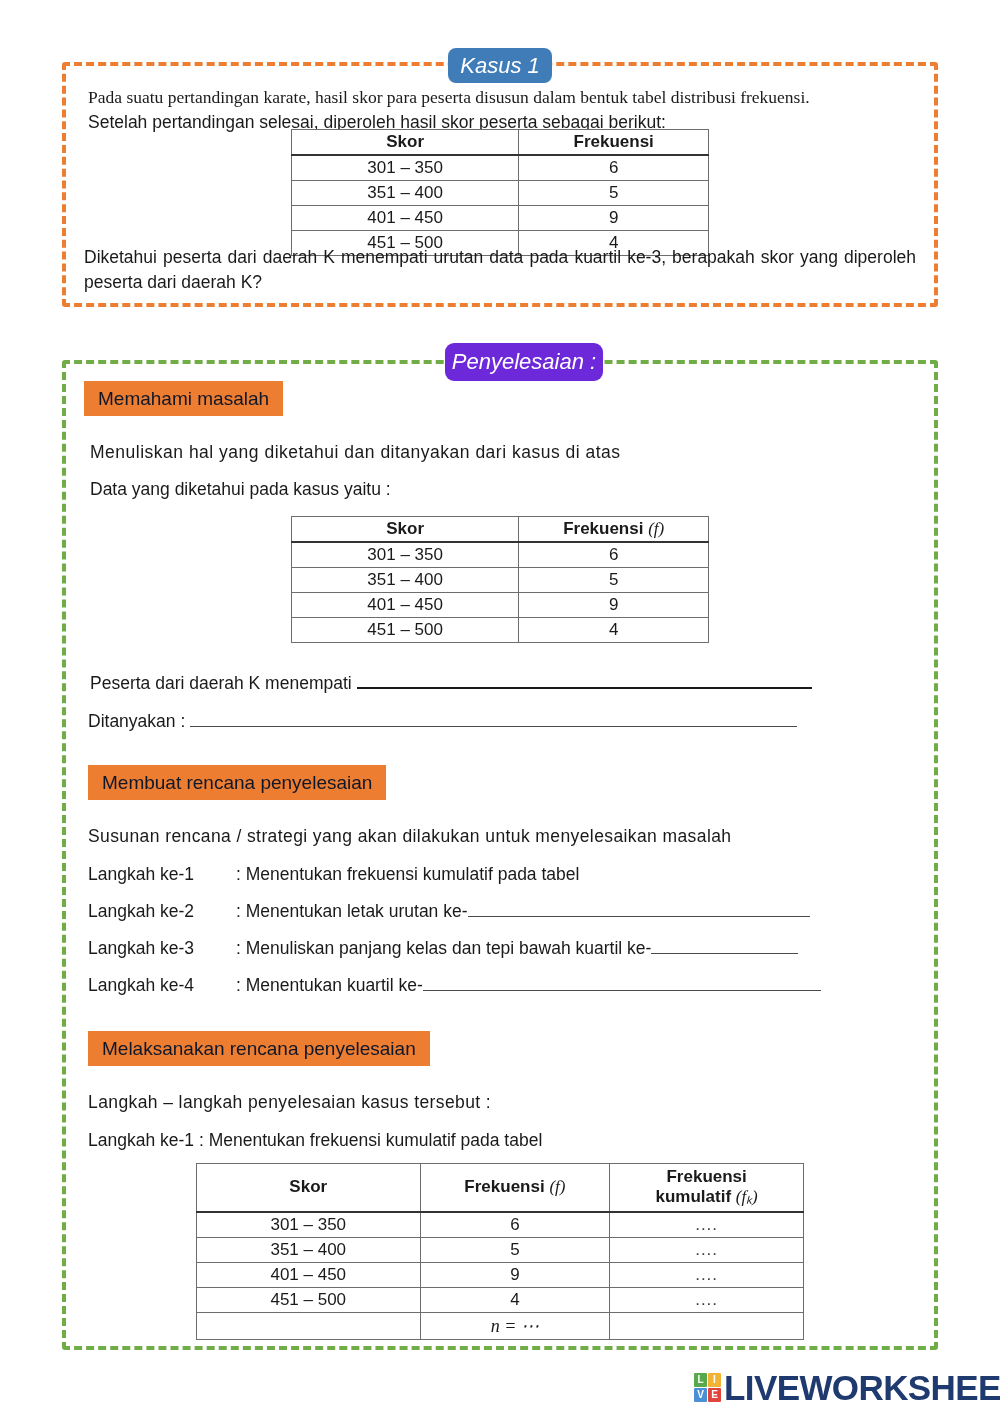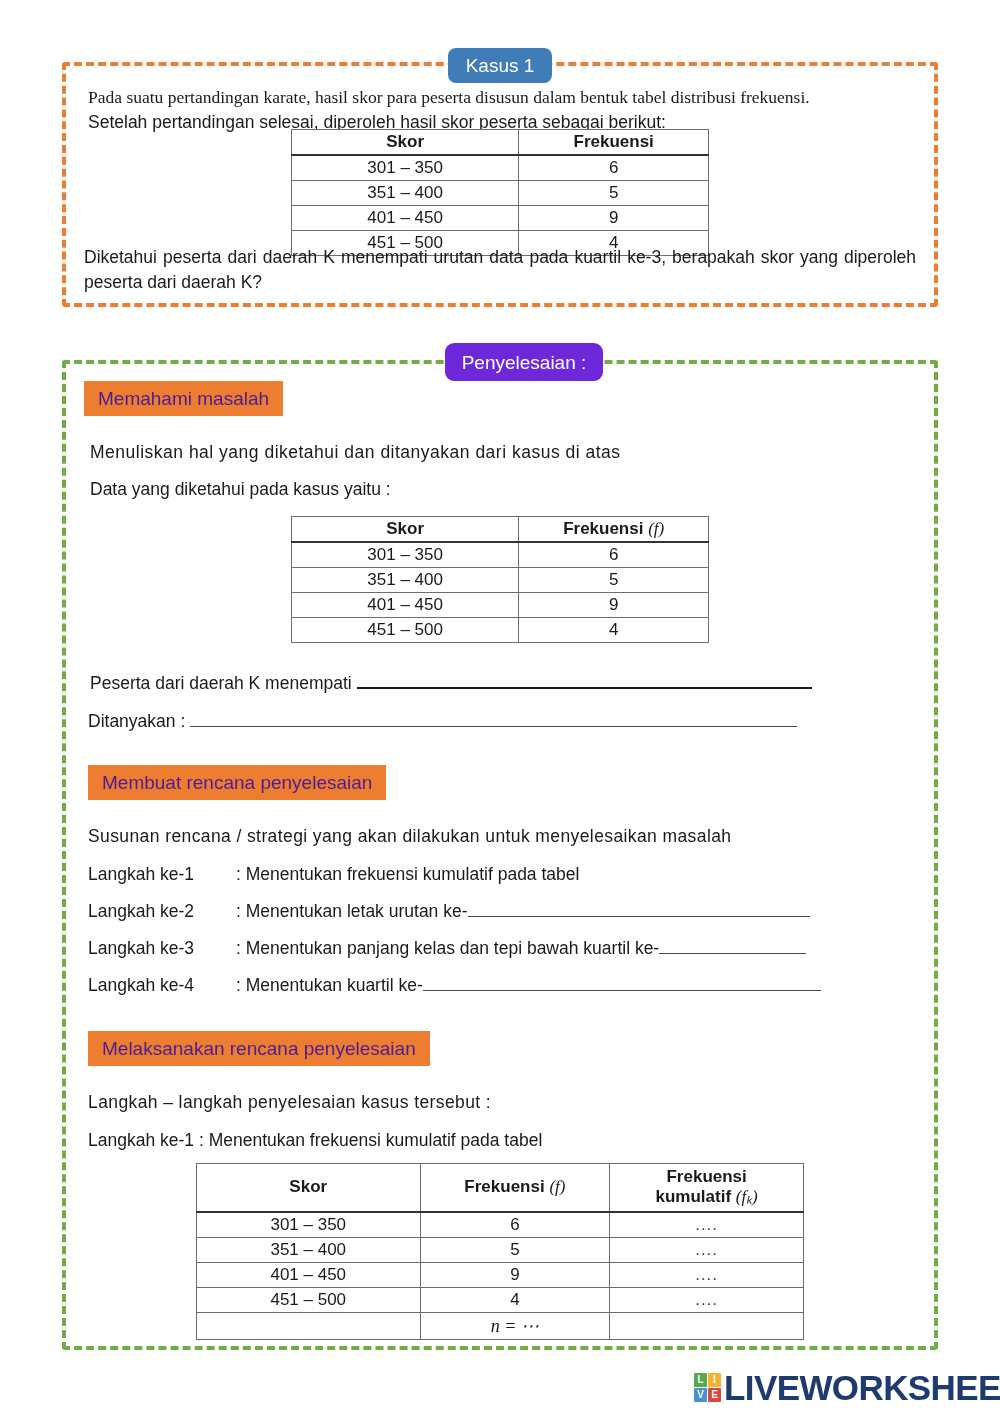--- a/index.html
+++ b/index.html
@@ -30,45 +30,46 @@
     width: 876px; height: 990px;
     border: 4px dashed #70AD47;
     border-radius: 3px;
     background: #ffffff;
   }
 
   
   .badge {
     position: absolute;
     color: #ffffff;
-    font-size: 19px;
+    font-size: 22px;
     line-height: 1;
     display: flex;
     align-items: center;
     justify-content: center;
     z-index: 5;
+    font-style: italic;
   }
   .badge-case {
     left: 448px; top: 48px;
     width: 104px; height: 35px;
     background: #3F7CB8;
     border-radius: 8px;
   }
   .badge-solution {
     left: 445px; top: 343px;
     width: 158px; height: 38px;
     background: #6d28d9;
     border-radius: 9px;
   }
 
   
   .sec-head {
     position: absolute;
     background: #ED7D31;
-    color: #4c1d95;
+    color: #0f172a;
     font-size: 19px;
     line-height: 1;
     display: flex;
     align-items: center;
     padding: 0 14px;
     height: 35px;
     z-index: 4;
   }
 
   
@@ -251,21 +252,21 @@
 
 <div class="step-row" style="left:88px; top:863px;">
   <span class="step-label">Langkah ke-1</span><span>: Menentukan frekuensi kumulatif pada tabel</span>
 </div>
 
 <div class="step-row" style="left:88px; top:900px;">
   <span class="step-label">Langkah ke-2</span><span>: Menentukan letak urutan ke-</span><span class="uline" style="width:342px;"></span>
 </div>
 
 <div class="step-row" style="left:88px; top:937px;">
-  <span class="step-label">Langkah ke-3</span><span>: Menentukan panjang kelas dan tepi bawah kuartil ke-</span><span class="uline" style="width:147px;"></span>
+  <span class="step-label">Langkah ke-3</span><span>: Menuliskan panjang kelas dan tepi bawah kuartil ke-</span><span class="uline" style="width:147px;"></span>
 </div>
 
 <div class="step-row" style="left:88px; top:974px;">
   <span class="step-label">Langkah ke-4</span><span>: Menentukan kuartil ke-</span><span class="uline" style="width:398px;"></span>
 </div>
 
 <div class="sec-head" style="left:88px; top:1031px;">Melaksanakan rencana penyelesaian</div>
 
 <div class="para" style="left:88px; top:1090px; width:820px; letter-spacing:0.4px;">Langkah – langkah penyelesaian kasus tersebut :</div>
 

